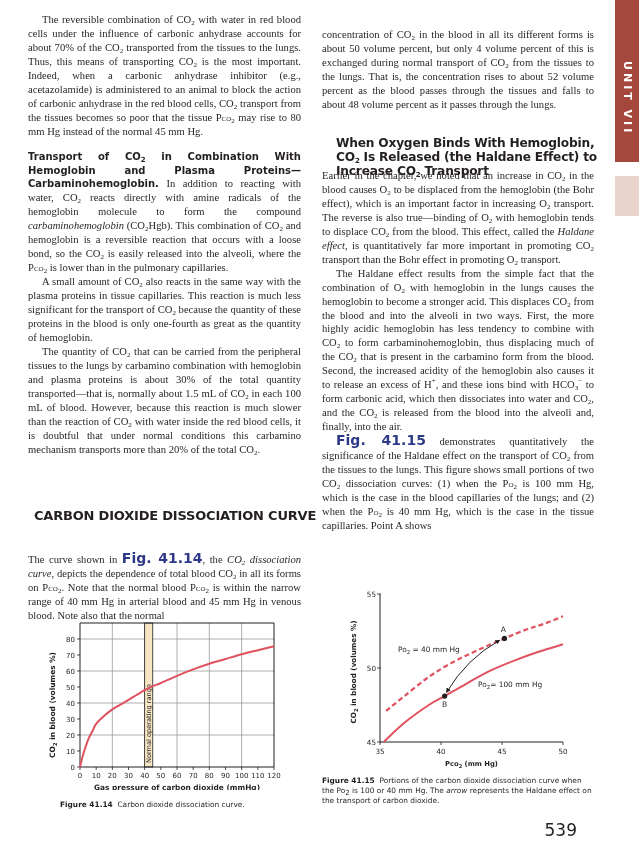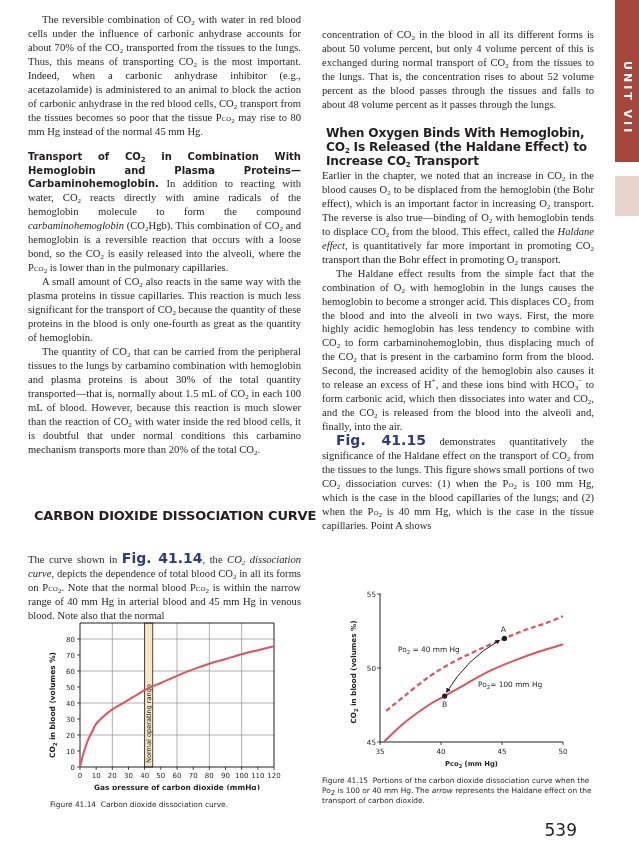--- a/index.html
+++ b/index.html
@@ -7,29 +7,29 @@
          font-family:"Liberation Serif", "DejaVu Serif", serif; color:#231f20; }
   .col { position:absolute; font-size:10.6px; line-height:13.95px; text-align:justify; }
   .col p { margin:0; }
   .indent { text-indent:14px; }
   sub { font-size:7px; line-height:0; vertical-align:-2px; }
   sup { font-size:7px; line-height:0; }
   .figref { color:#2e3a87; font-weight:bold; font-family:"DejaVu Sans", sans-serif; font-size:14px; }
   .runin { font-family:"DejaVu Sans", sans-serif; font-weight:bold; font-size:10px; }
   h2.sect { position:absolute; margin:6px; font-family:"DejaVu Sans", sans-serif; font-weight:bold;
             font-size:13px; letter-spacing:-0.2px; color:#231f20; }
-  h3.sub { position:absolute; margin:4px; font-family:"DejaVu Sans", sans-serif; font-weight:bold;
+  h3.sub { position:absolute; margin:14px; font-family:"DejaVu Sans", sans-serif; font-weight:bold;
            font-size:12.2px; line-height:14px; color:#231f20; letter-spacing:-0.2px; }
   .unit-tab { position:absolute; left:615px; top:0; width:24px; height:162px; background:#a5473d; }
   .unit-label { position:absolute; left:615px; top:58px; width:24px; height:80px; color:#fff;
                font-family:"DejaVu Sans", sans-serif; font-weight:bold; font-size:11px; letter-spacing:3px;
                writing-mode:vertical-rl; text-align:center; line-height:24px; }
   .unit-block { position:absolute; left:615px; top:176px; width:24px; height:40px; background:#e8d3cd; }
   .caption { position:absolute; font-family:"DejaVu Sans", sans-serif; font-size:7.4px; line-height:10px; color:#231f20; }
-  .caption b { font-weight:normal; }
+  .caption b { font-weight:bold; }
   .pagenum { position:absolute; right:62px; top:820px; font-family:"DejaVu Sans", sans-serif; font-size:17px; color:#231f20; }
   svg text { font-family:"DejaVu Sans", sans-serif; }
 </style>
 </head>
 <body>
 
 <div class="col" style="left:28px; top:13px; width:273px;">
   <p class="indent"><span>The reversible combination of CO</span><sub>2</sub><span> with water in red blood cells under the influence of carbonic anhydrase accounts for about 70% of the CO</span><sub>2</sub><span> transported from the tissues to the lungs. Thus, this means of transporting CO</span><sub>2</sub><span> is the most important. Indeed, when a carbonic anhydrase inhibitor (e.g., acetazolamide) is administered to an animal to block the action of carbonic anhydrase in the red blood cells, CO</span><sub>2</sub><span> transport from the tissues becomes so poor that the tissue P</span><span style="font-variant:small-caps">co</span><sub>2</sub><span> may rise to 80 mm Hg instead of the normal 45 mm Hg.</span></p>
   <p style="margin-top:11px;"><span class="runin"><span>Transport of CO</span><sub>2</sub><span> in Combination With Hemoglobin and Plasma Proteins—Carbaminohemoglobin.</span></span><span> In addition to reacting with water, CO</span><sub>2</sub><span> reacts directly with amine radicals of the hemoglobin molecule to form the compound </span><i>carbaminohemoglobin</i><span> (CO</span><sub>2</sub><span>Hgb). This combination of CO</span><sub>2</sub><span> and hemoglobin is a reversible reaction that occurs with a loose bond, so the CO</span><sub>2</sub><span> is easily released into the alveoli, where the P</span><span style="font-variant:small-caps">co</span><sub>2</sub><span> is lower than in the pulmonary capillaries.</span></p>
   <p class="indent"><span>A small amount of CO</span><sub>2</sub><span> also reacts in the same way with the plasma proteins in tissue capillaries. This reaction is much less significant for the transport of CO</span><sub>2</sub><span> because the quantity of these proteins in the blood is only one-fourth as great as the quantity of hemoglobin.</span></p>
@@ -116,21 +116,21 @@
     <line x1="241.66666666666669" y1="767" x2="241.66666666666669" y2="770" stroke="#231f20" stroke-width="0.8"></line>
     <text x="241.66666666666669" y="778" font-size="7" text-anchor="middle" fill="#231f20">100</text>
     <line x1="257.8333333333333" y1="767" x2="257.8333333333333" y2="770" stroke="#231f20" stroke-width="0.8"></line>
     <text x="257.8333333333333" y="778" font-size="7" text-anchor="middle" fill="#231f20">110</text>
     <line x1="274" y1="767" x2="274" y2="770" stroke="#231f20" stroke-width="0.8"></line>
     <text x="274" y="778" font-size="7" text-anchor="middle" fill="#231f20">120</text>
     <text x="177" y="790" font-size="7.4" font-weight="bold" text-anchor="middle" fill="#231f20">Gas pressure of carbon dioxide (mmHg)</text>
     <text x="0" y="0" font-size="7.4" font-weight="bold" text-anchor="middle" fill="#231f20" transform="translate(55 705) rotate(-90)"><tspan>CO</tspan><tspan font-size="5.5" dy="2">2</tspan><tspan dy="-2"> in blood (volumes %)</tspan></text>
     <path d="M80,767 C80.53888888888889,764.8666666666667 81.88611111111112,758.7333333333333 83.23333333333333,754.2 C84.58055555555555,749.6666666666667 86.46666666666667,743.8 88.08333333333333,739.8 C89.69999999999999,735.8 91.58611111111111,732.8666666666667 92.93333333333334,730.2 C94.28055555555557,727.5333333333334 94.28055555555555,726.1999999999999 96.16666666666666,723.8 C98.05277777777776,721.4 101.55555555555556,718.1999999999999 104.25,715.8 C106.94444444444444,713.4 109.63888888888889,711.2666666666667 112.33333333333333,709.4 C115.02777777777777,707.5333333333333 117.72222222222223,706.2 120.41666666666667,704.6 C123.11111111111111,703 125.80555555555556,701.4 128.5,699.8 C131.19444444444446,698.1999999999999 133.8888888888889,696.6 136.58333333333334,695 C139.27777777777777,693.4 141.97222222222223,691.6666666666667 144.66666666666666,690.2 C147.3611111111111,688.7333333333333 150.05555555555554,687.4000000000001 152.75,686.2 C155.44444444444446,685 156.79166666666669,684.7333333333333 160.83333333333334,683 C164.875,681.2666666666667 171.61111111111111,678.0666666666666 177,675.8 C182.38888888888889,673.5333333333333 187.7777777777778,671.4 193.16666666666669,669.4 C198.55555555555557,667.4 203.94444444444443,665.5333333333333 209.33333333333331,663.8 C214.7222222222222,662.0666666666666 220.11111111111111,660.6 225.5,659 C230.88888888888889,657.4 236.2777777777778,655.6666666666667 241.66666666666669,654.2 C247.05555555555557,652.7333333333333 252.44444444444443,651.5333333333334 257.8333333333333,650.2 C263.2222222222222,648.8666666666667 271.30555555555554,646.8666666666667 274,646.2" fill="none" stroke="#e0525f" stroke-width="2"></path>
   </svg>
-<div class="caption" style="left:50px; top:800px;"><b>Figure 41.14</b>&nbsp; <span>Carbon dioxide dissociation curve.</span></div>
+<div class="caption" style="left:60px; top:800px;"><b>Figure 41.14</b>&nbsp; <span>Carbon dioxide dissociation curve.</span></div>
 
 <svg id="fig2" style="position:absolute; left:315px; top:580px;" width="300" height="200" viewBox="315 580 300 200">
     <line x1="380" y1="594" x2="380" y2="742" stroke="#231f20" stroke-width="1"></line>
     <line x1="380" y1="742" x2="563" y2="742" stroke="#231f20" stroke-width="1"></line>
     <line x1="377" y1="742" x2="381" y2="742" stroke="#231f20" stroke-width="0.8"></line>
     <text x="376" y="744.8" font-size="7.2" text-anchor="end" fill="#231f20">45</text>
     <line x1="377" y1="668" x2="381" y2="668" stroke="#231f20" stroke-width="0.8"></line>
     <text x="376" y="670.8" font-size="7.2" text-anchor="end" fill="#231f20">50</text>
     <line x1="377" y1="594" x2="381" y2="594" stroke="#231f20" stroke-width="0.8"></line>
     <text x="376" y="596.8" font-size="7.2" text-anchor="end" fill="#231f20">55</text>

